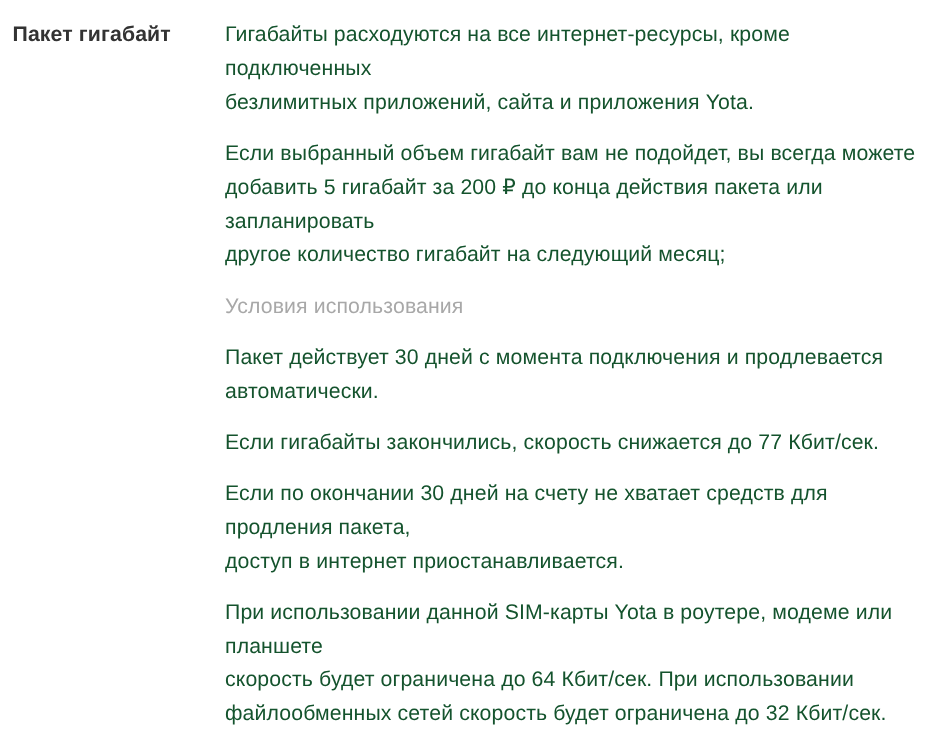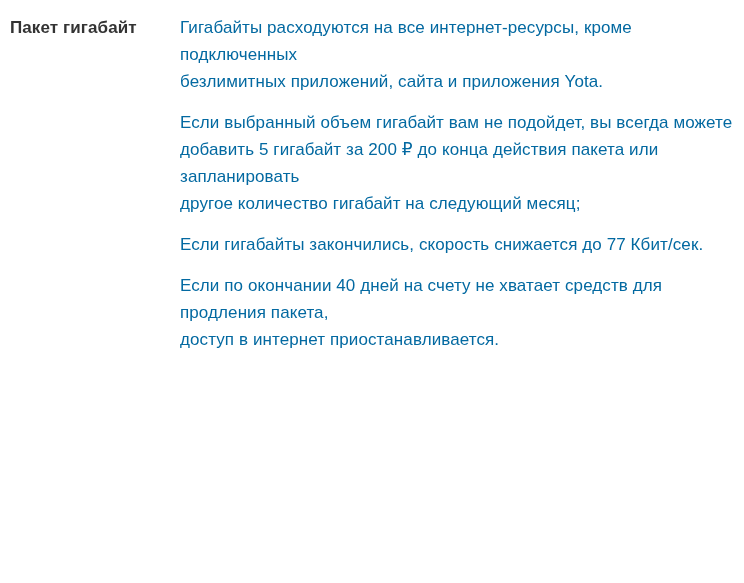--- a/index.html
+++ b/index.html
@@ -33,21 +33,21 @@
     color: #333333;
     letter-spacing: 0.1px;
   }
   .content-col {
     flex: 1 1 auto;
     min-width: 0;
   }
   .paragraph {
     font-size: 17px;
     line-height: 27px;
-    color: #0369a1;
+    color: #14532d;
     white-space: pre-line;
     margin: 0 0 14px 0;
     letter-spacing: 0.1px;
   }
   .subheading {
     font-size: 17px;
     line-height: 27px;
     color: #a8a8a8;
     white-space: pre-line;
     margin: 0 0 14px 0;
@@ -66,24 +66,30 @@
     </div>
 
     <div class="content-col">
       <p class="paragraph">Гигабайты расходуются на все интернет-ресурсы, кроме подключенных
 безлимитных приложений, сайта и приложения Yota.</p>
 
       <p class="paragraph">Если выбранный объем гигабайт вам не подойдет, вы всегда можете
 добавить 5 гигабайт за 200 ₽ до конца действия пакета или запланировать
 другое количество гигабайт на следующий месяц;</p>
 
+      <p class="subheading">Условия использования</p>
 
+      <p class="paragraph">Пакет действует 30 дней с момента подключения и продлевается
+автоматически.</p>
 
       <p class="paragraph">Если гигабайты закончились, скорость снижается до 77 Кбит/сек.</p>
 
-      <p class="paragraph">Если по окончании 40 дней на счету не хватает средств для продления пакета,
+      <p class="paragraph">Если по окончании 30 дней на счету не хватает средств для продления пакета,
 доступ в интернет приостанавливается.</p>
 
+      <p class="paragraph">При использовании данной SIM-карты Yota в роутере, модеме или планшете
+скорость будет ограничена до 64 Кбит/сек. При использовании
+файлообменных сетей скорость будет ограничена до 32 Кбит/сек.</p>
 
     </div>
 
   </div>
 </div>
 
 </body></html>

